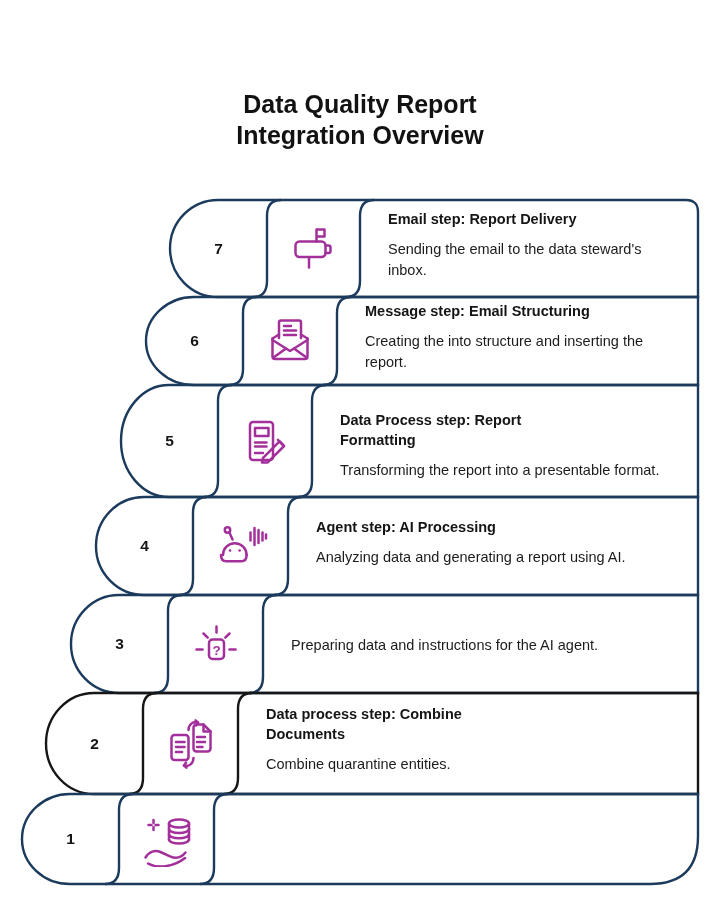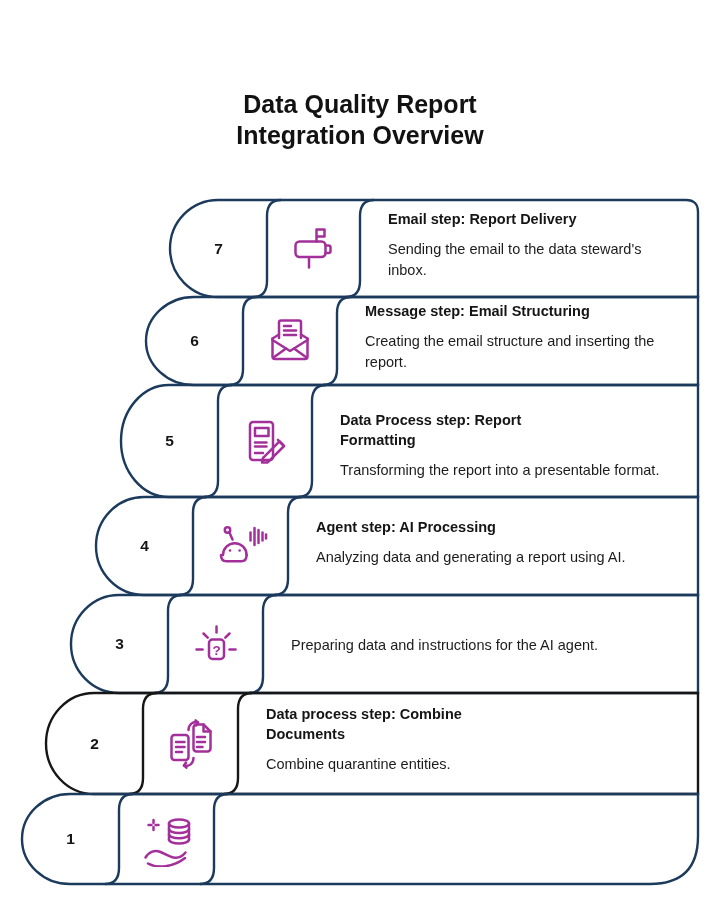--- a/index.html
+++ b/index.html
@@ -64,21 +64,21 @@
             <path d="M22,22 h12"></path>
    <path d="M10.5,25.5 v18 a2.5,2.5 0 0 0 2.5,2.5 h30 a2.5,2.5 0 0 0 2.5,-2.5 v-18"></path>
    <path d="M10.5,25.5 l6.5,-4 M45.5,25.5 l-6.5,-4"></path>
    <path d="M10.5,27 l17.5,11 17.5,-11"></path>
    <path d="M11.5,44.5 L24,35.5 M44.5,44.5 L32,35.5"></path>
           </g>
         </svg>
       </div>
     <div class="card" style="left: 191px; width: 337px; height: 88px;">
       <div class="card-title">Message step: Email Structuring</div>
-      <div class="card-desc">Creating the email structure and inserting the report.</div>
+      <div class="card-desc">Creating the into structure and inserting the report.</div>
     </div>
   </div>
 
   <div class="row" style="left: 121px; top: 340px; width: 577px; height: 112px;">
     <svg class="outline" width="577" height="112" viewBox="0 0 577 112">
         <path d="M 48,0 A 48,56 0 0 0 48,112 L 577,112 L 577,0 L 48,0 Z" fill="none" stroke="#1b3a5c" stroke-width="2.4"></path>
         <path d="M 111,0 Q 97,0 97,16 L 97,96 Q 97,112 83,112" fill="none" stroke="#1b3a5c" stroke-width="2.4"></path>
         <path d="M 205,0 Q 191,0 191,16 L 191,96 Q 191,112 177,112" fill="none" stroke="#1b3a5c" stroke-width="2.4"></path>
       </svg>
     <div class="num" style="height: 112px;">5</div>

